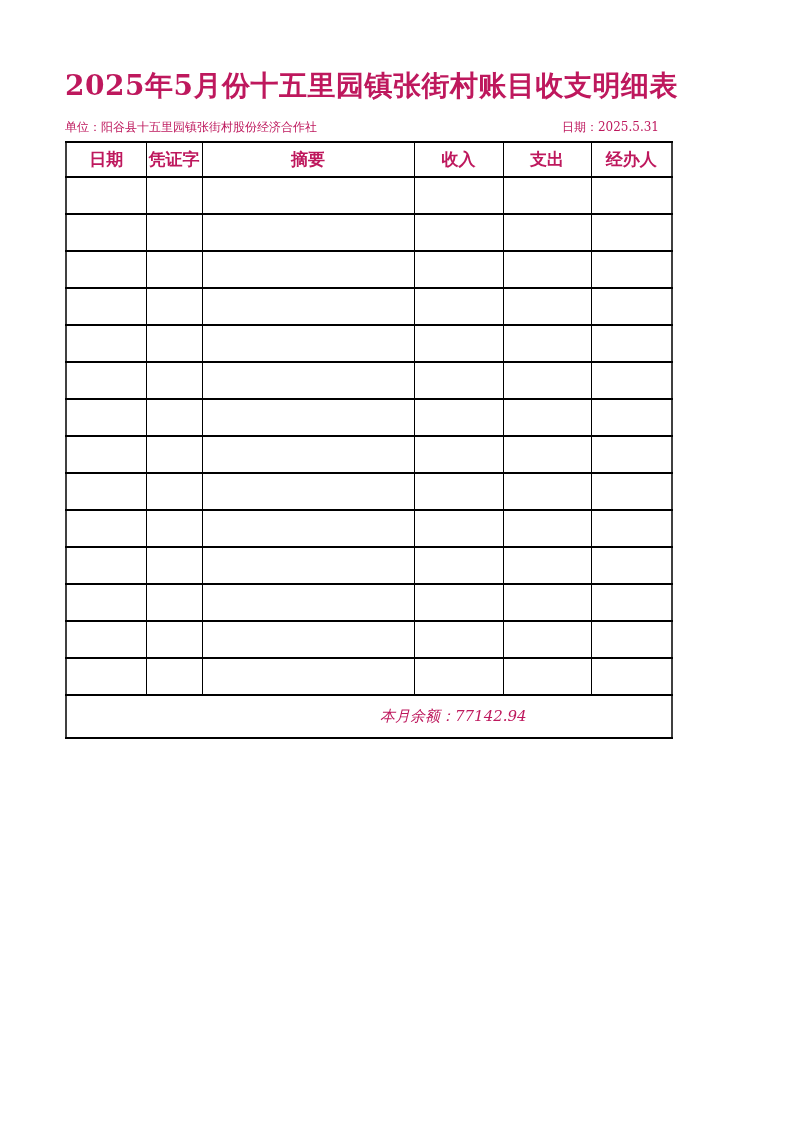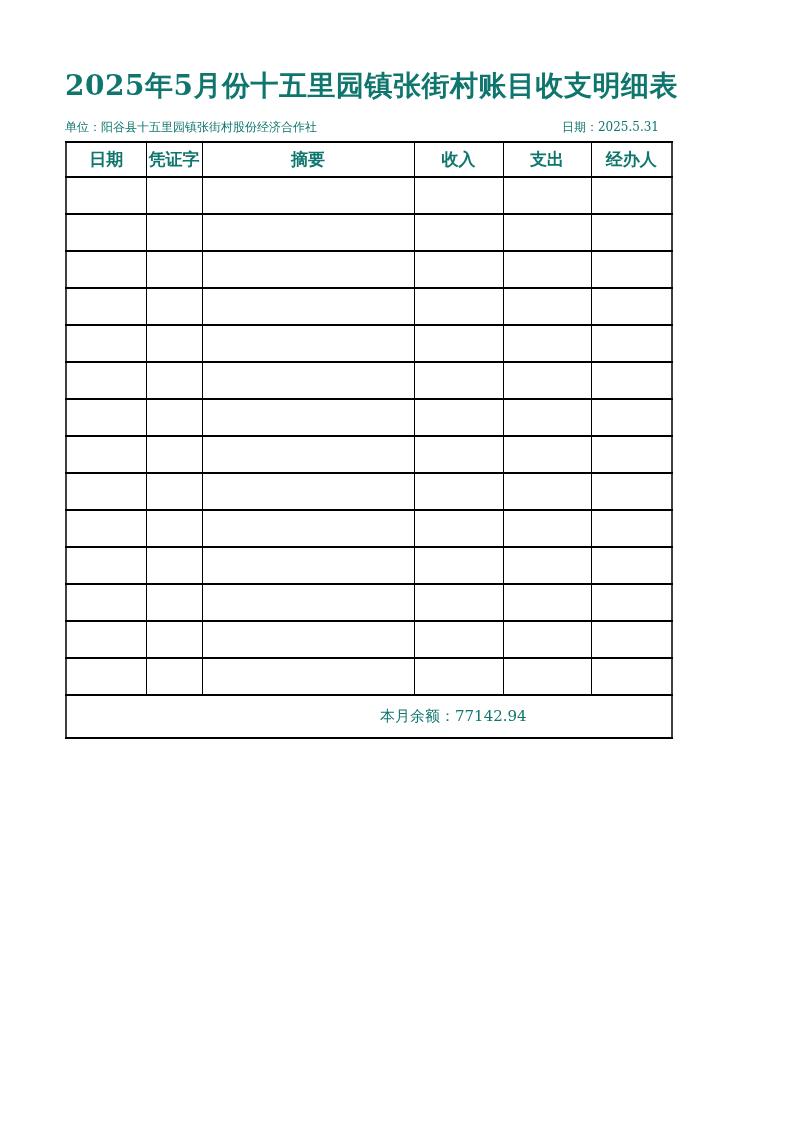--- a/index.html
+++ b/index.html
@@ -5,21 +5,21 @@
   html, body {
     margin: 0;
     padding: 0;
     background: #ffffff;
   }
   .page {
     position: relative;
     width: 793px;
     height: 1122px;
     background: #ffffff;
-    color: #0f766e;
+    color: #be185d;
     font-family: "DejaVu Serif", serif;
     overflow: hidden;
   }
   .title {
     position: absolute;
     left: 65px;
     top: 68px;
     width: 606px;
     margin: 0;
     text-align: center;
@@ -81,20 +81,21 @@
   table.ledger tfoot tr {
     height: 43px;
   }
   table.ledger tfoot td {
     font-family: "DejaVu Serif", serif;
     font-size: 15px;
     text-align: left;
     vertical-align: middle;
     padding-left: 313px;
     white-space: nowrap;
+    font-style: italic;
   }
 </style>
 </head>
 <body>
 
 <div class="page">
 
   <h1 class="title">2025年5月份十五里园镇张街村账目收支明细表</h1>
 
   <div class="meta-row">

